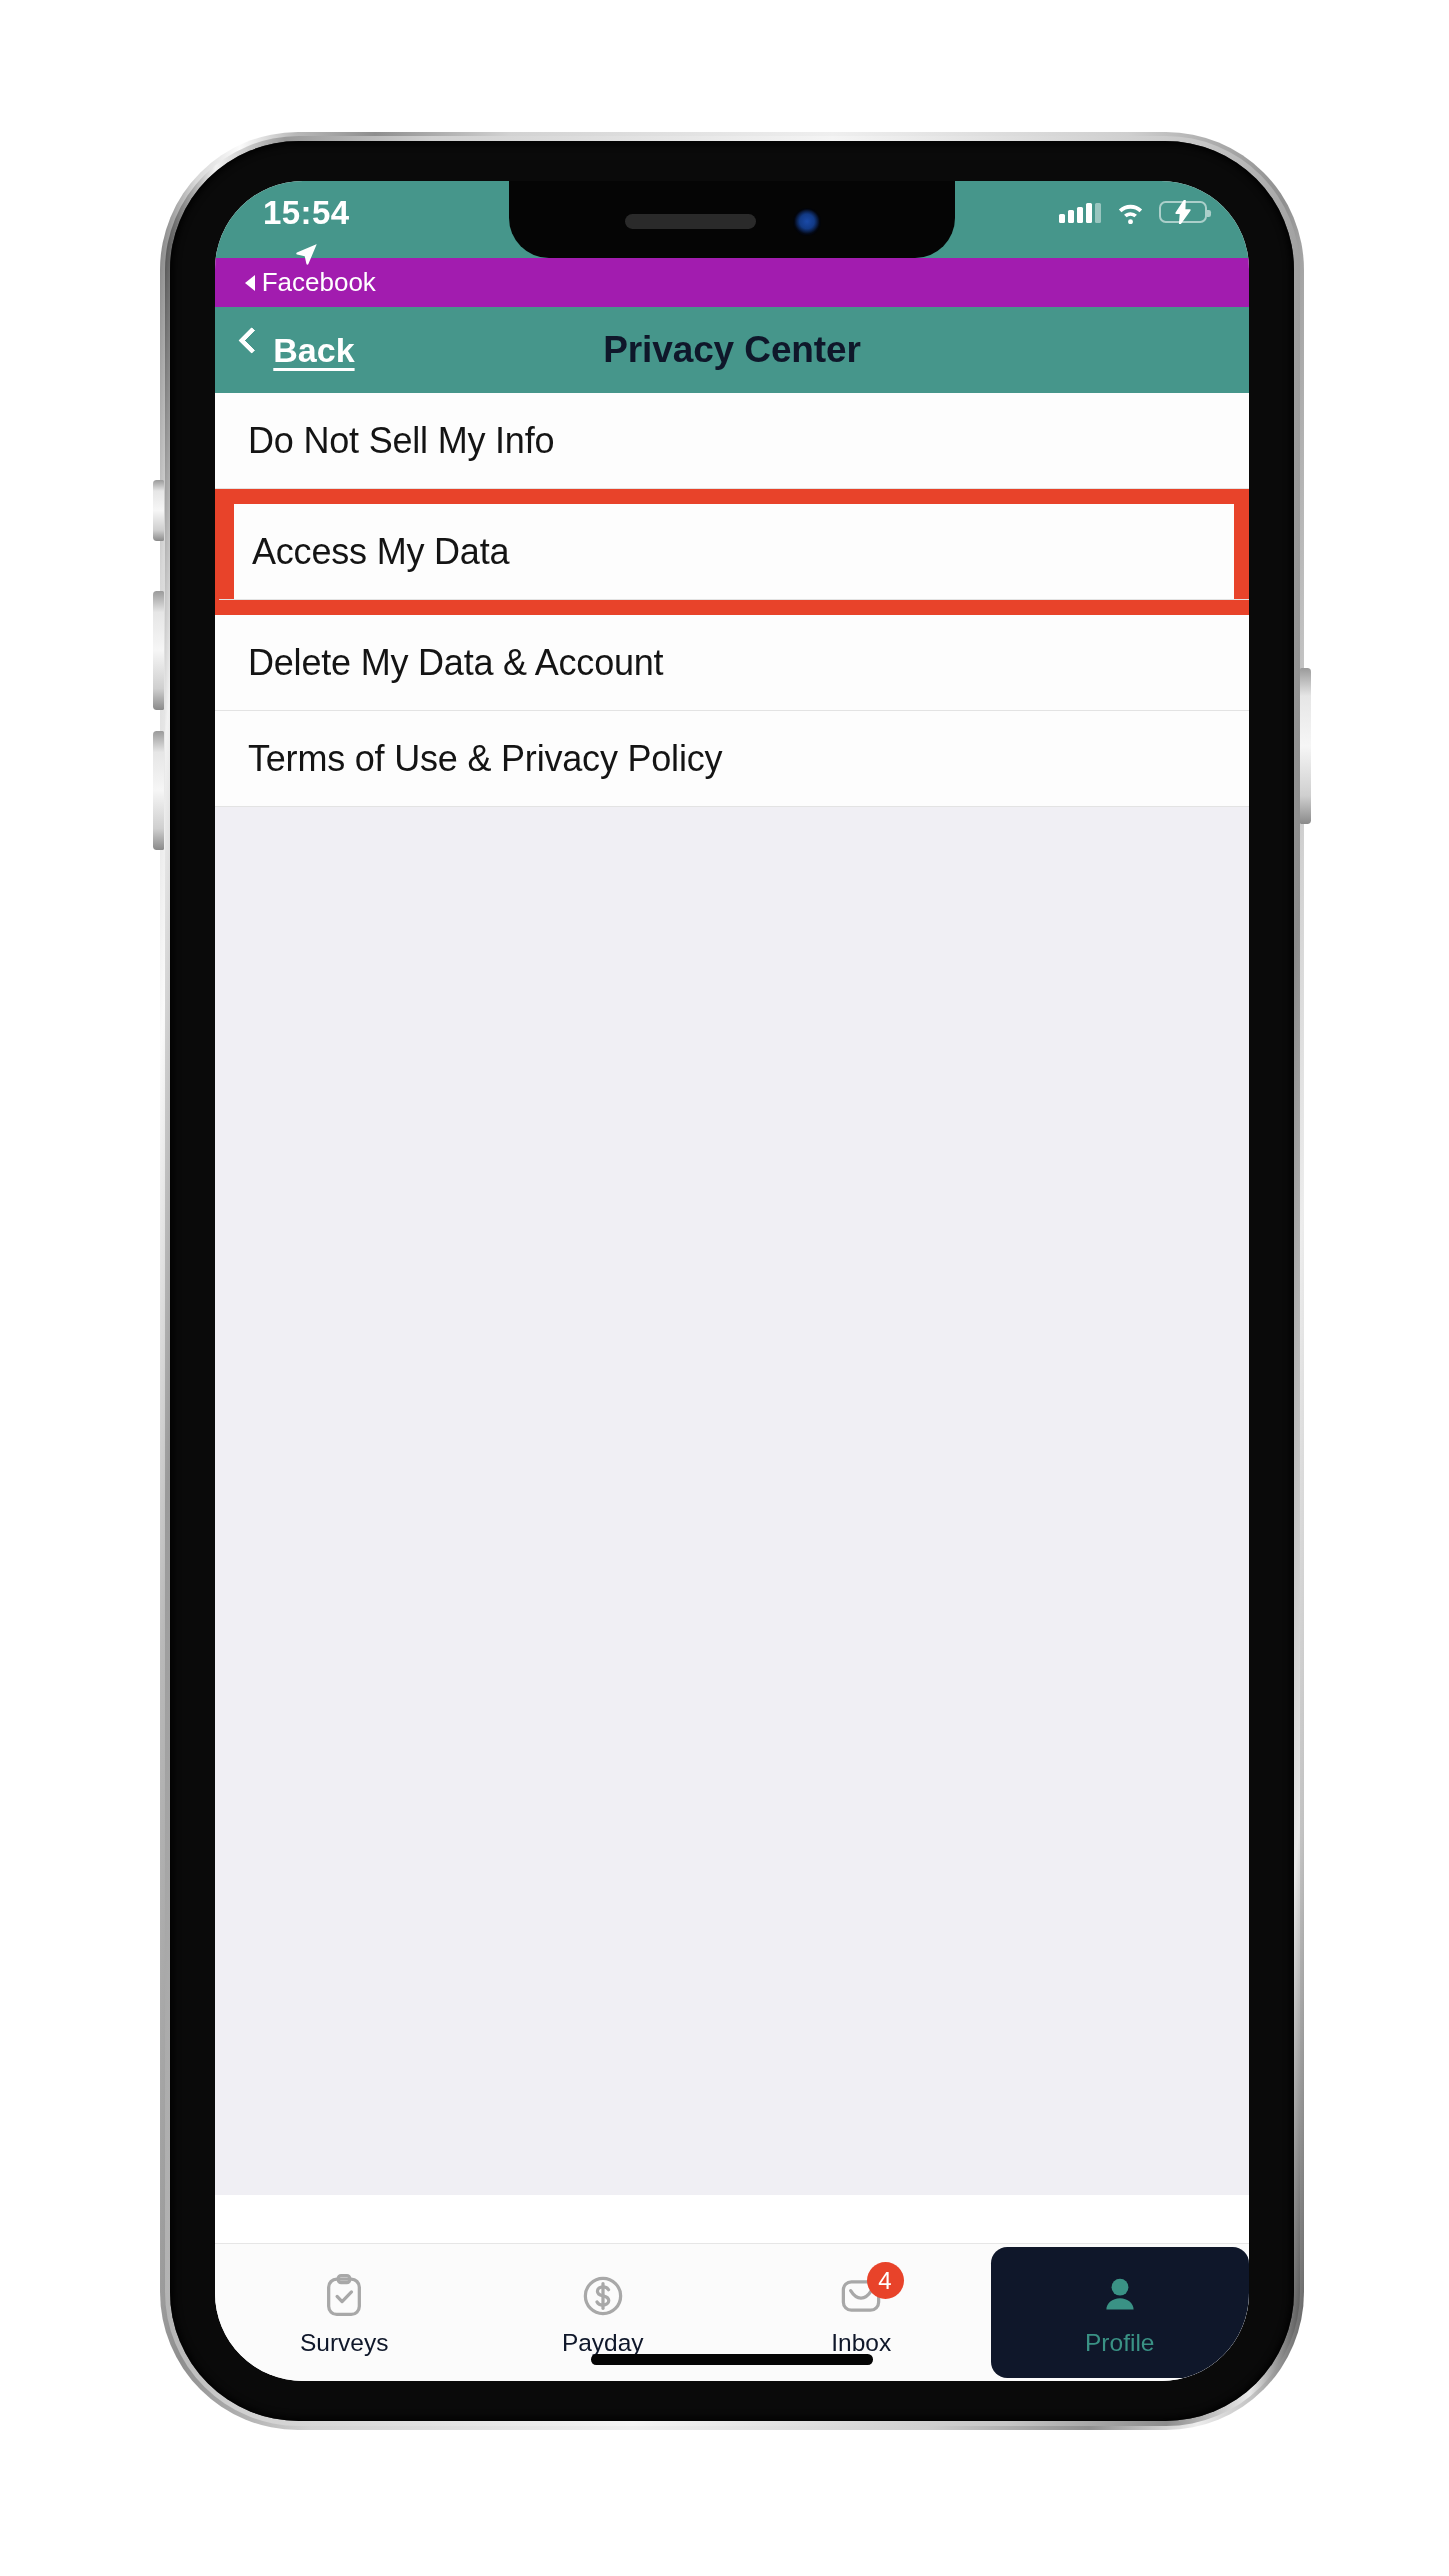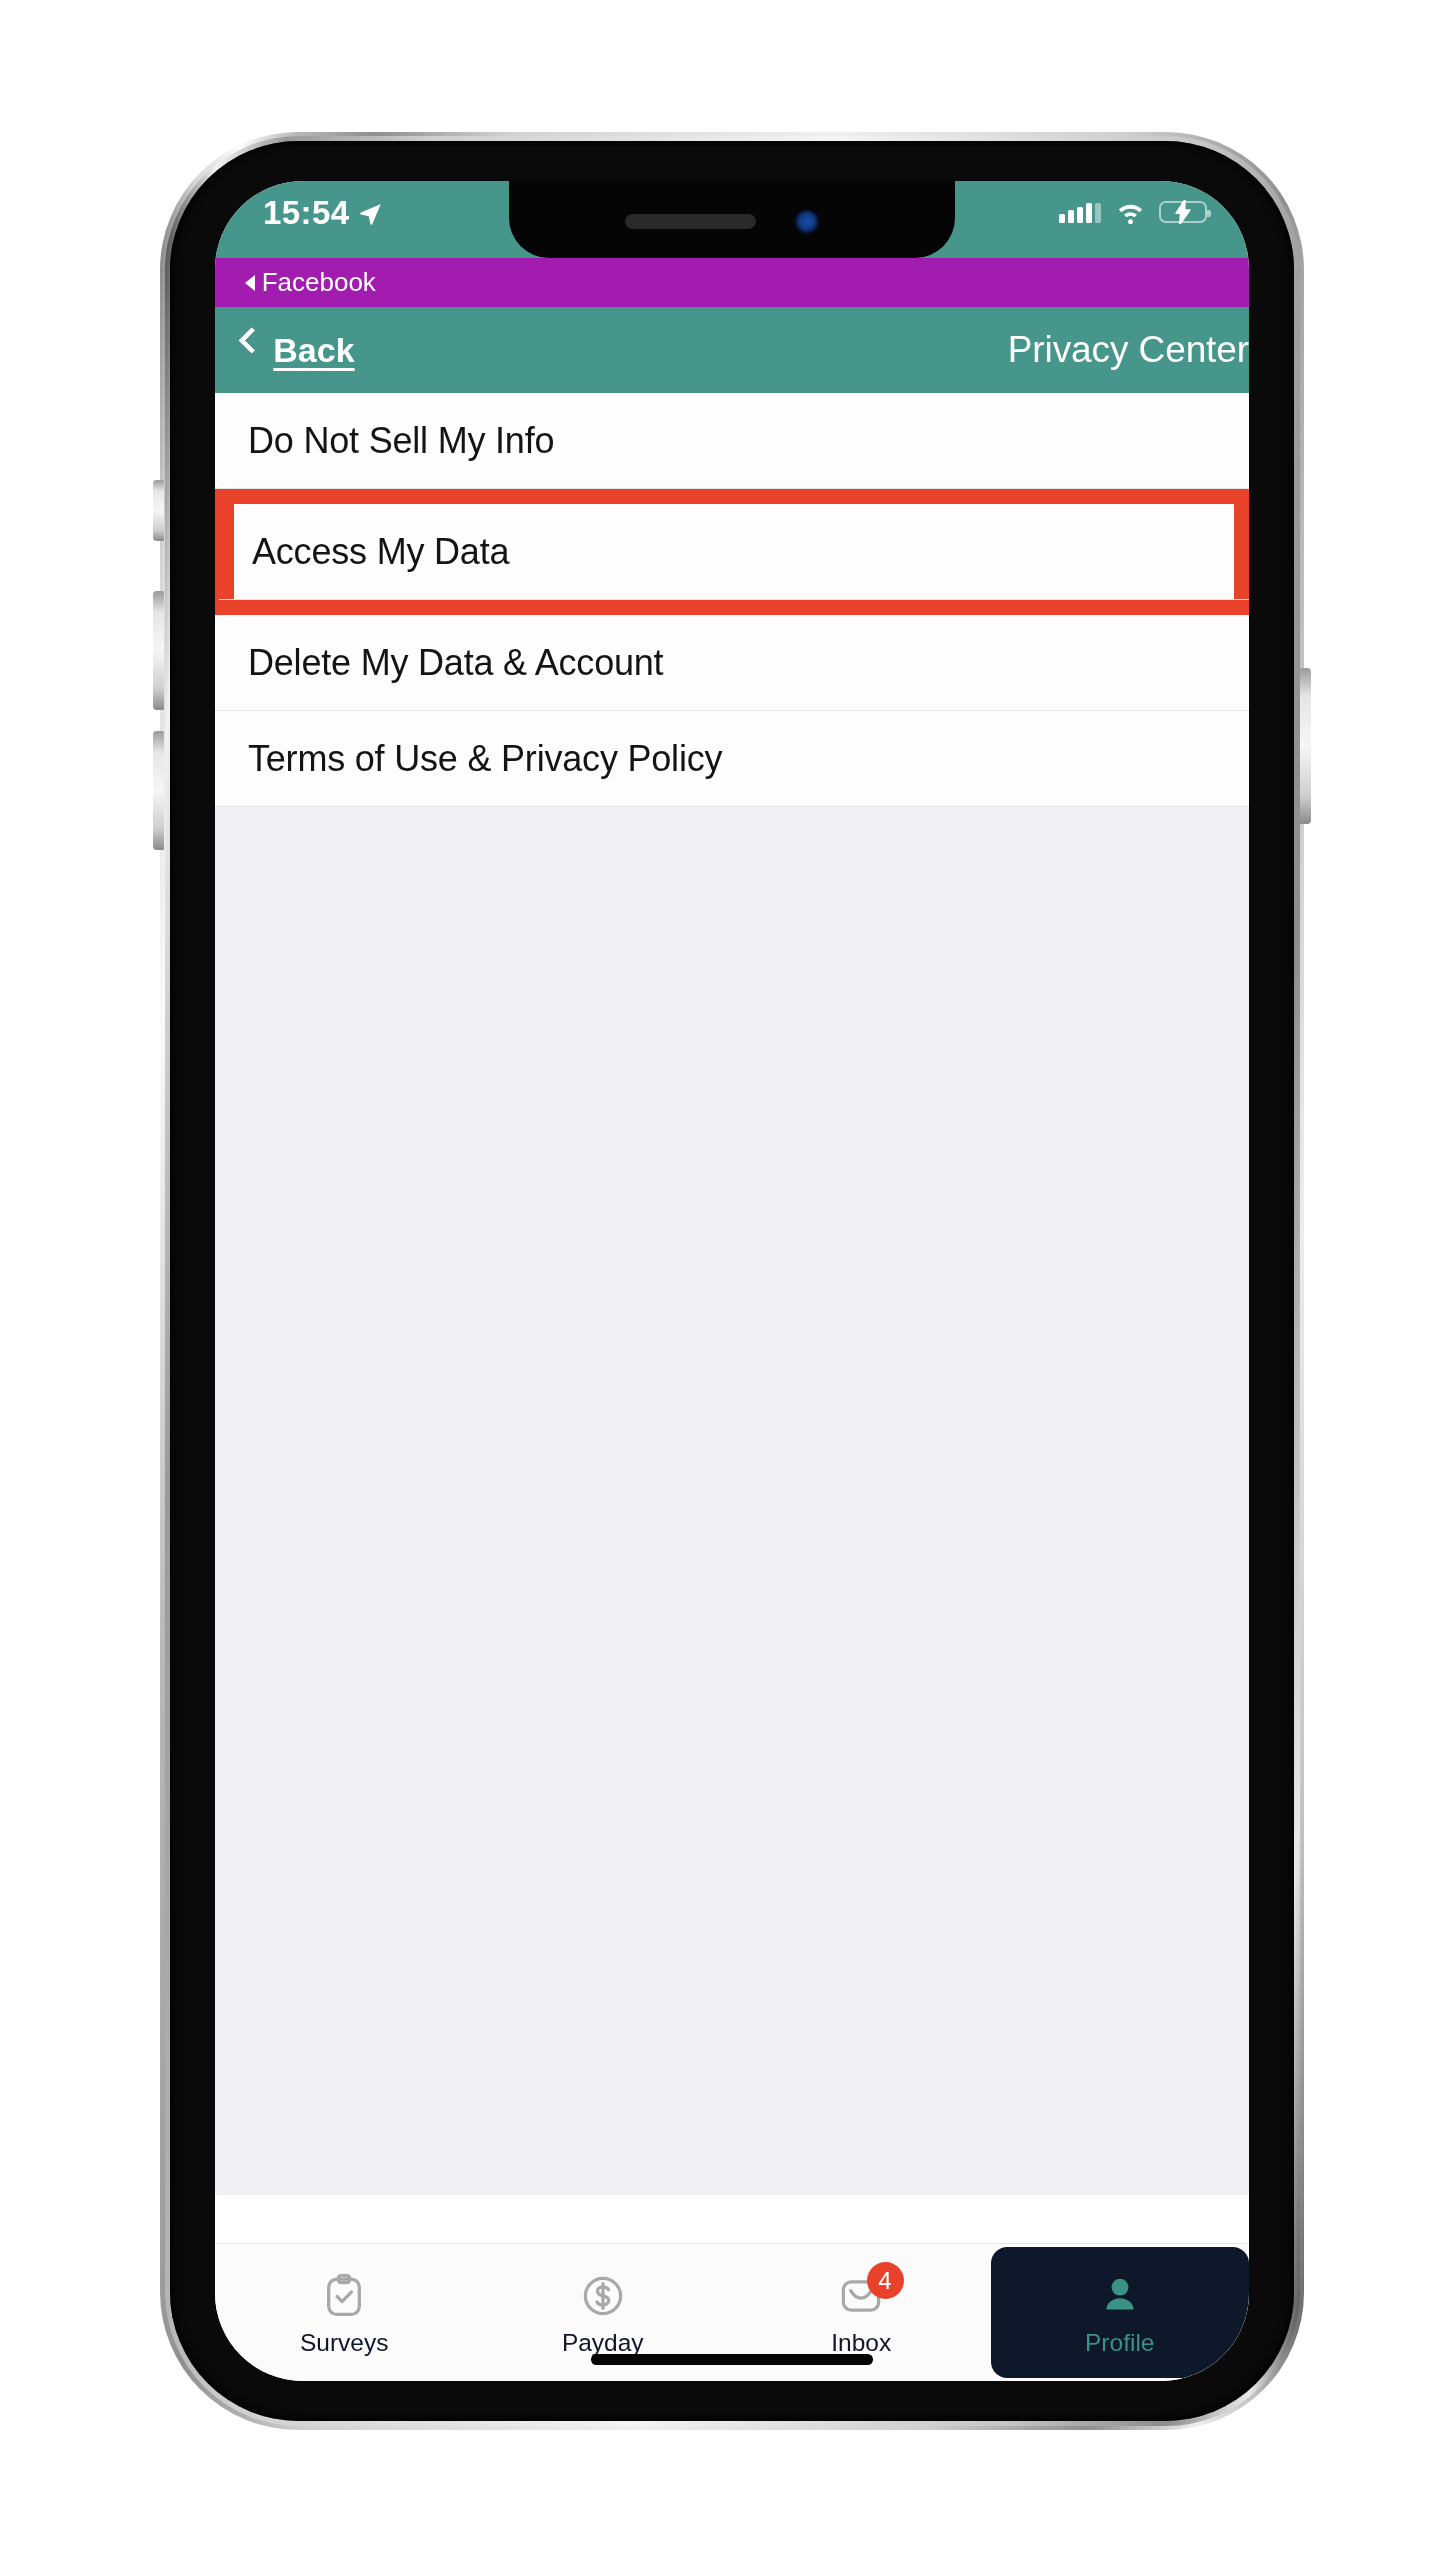--- a/index.html
+++ b/index.html
@@ -125,20 +125,21 @@
       radial-gradient(circle at 0% 100%, transparent 0 25px, #46968B 25px); }
 
   .sb-time {
     position: absolute;
     left: 48px; top: 13.4px;
     display: flex; align-items: center; gap: 9px;
     color: #ffffff;
     font-size: 33px;
     font-weight: 600;
     letter-spacing: 0.4px;
+    flex-direction: column;
   }
   .loc-arrow { display:block; }
 
   .sb-right {
     position: absolute;
     right: 42px; top: 19.3px;
     display: flex; align-items: center; gap: 13.4px;
   }
 
   
@@ -222,24 +223,24 @@
   #back-btn .blabel {
     color: #ffffff;
     font-size: 34px;
     font-weight: 600;
     text-decoration: underline;
     text-underline-offset: 6px;
     text-decoration-thickness: 3px;
   }
   #nav-title {
     width: 100%;
-    text-align: right;
-    color: #ffffff;
+    text-align: center;
+    color: #0f172a;
     font-size: 37px;
-    font-weight: 400;
+    font-weight: 700;
     letter-spacing: -0.1px;
   }
 
   
   #list { background: #ffffff; }
   .row {
     position: relative;
     height: 96px;
     background: #fdfdfd;
     display: flex;

